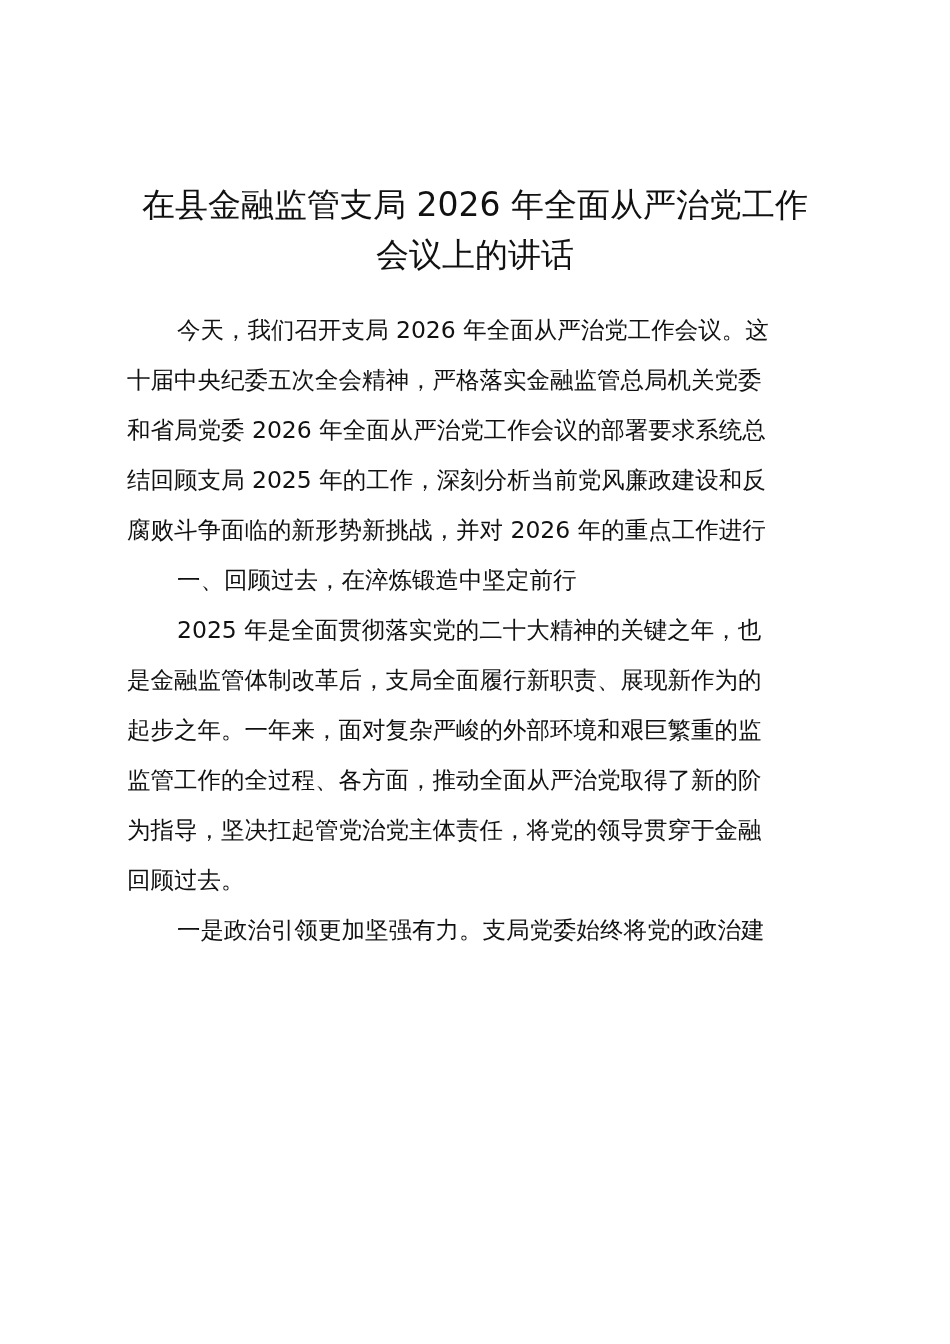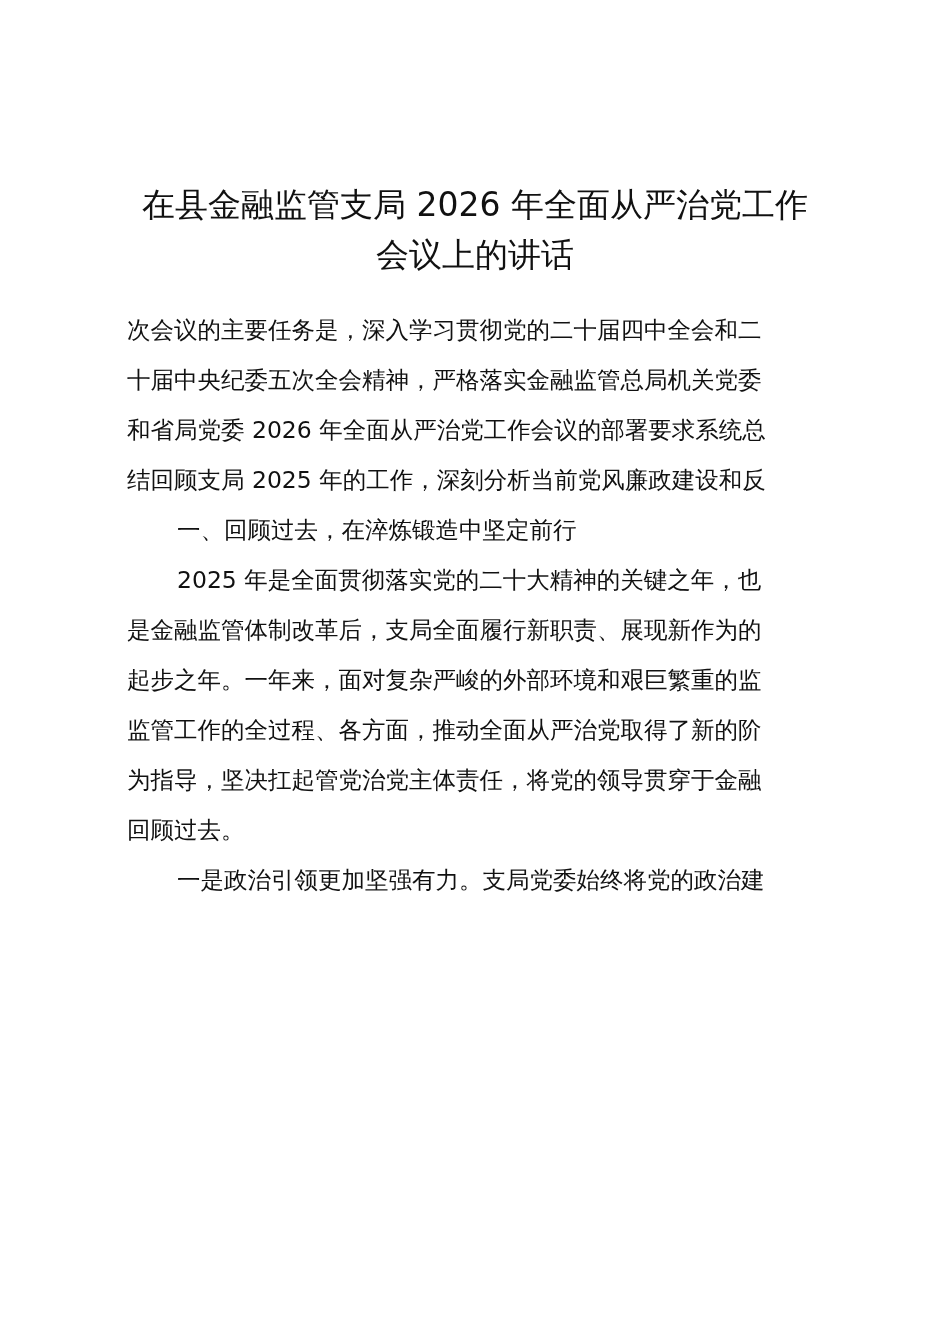--- a/index.html
+++ b/index.html
@@ -60,24 +60,25 @@
 
 <div class="page">
   <div class="title">
     <span class="tline">在县金融监管支局 2026 年全面从严治党工作</span>
     <span class="tline">会议上的讲话</span>
   </div>
 
   <div class="body">
 
     <div>
-      <span class="line">次会议的主要任务是，深入学习贯彻党的二十届四中全会和二</span>
+      <span class="line indent">今天，我们召开支局 2026 年全面从严治党工作会议。这</span>
       <span class="line">十届中央纪委五次全会精神，严格落实金融监管总局机关党委</span>
       <span class="line">和省局党委 2026 年全面从严治党工作会议的部署要求系统总</span>
       <span class="line">结回顾支局 2025 年的工作，深刻分析当前党风廉政建设和反</span>
+      <span class="line">腐败斗争面临的新形势新挑战，并对 2026 年的重点工作进行</span>
     </div>
 
     <div>
       <span class="line indent">一、回顾过去，在淬炼锻造中坚定前行</span>
     </div>
 
     <div>
       <span class="line indent">2025 年是全面贯彻落实党的二十大精神的关键之年，也</span>
       <span class="line">是金融监管体制改革后，支局全面履行新职责、展现新作为的</span>
       <span class="line">起步之年。一年来，面对复杂严峻的外部环境和艰巨繁重的监</span>

